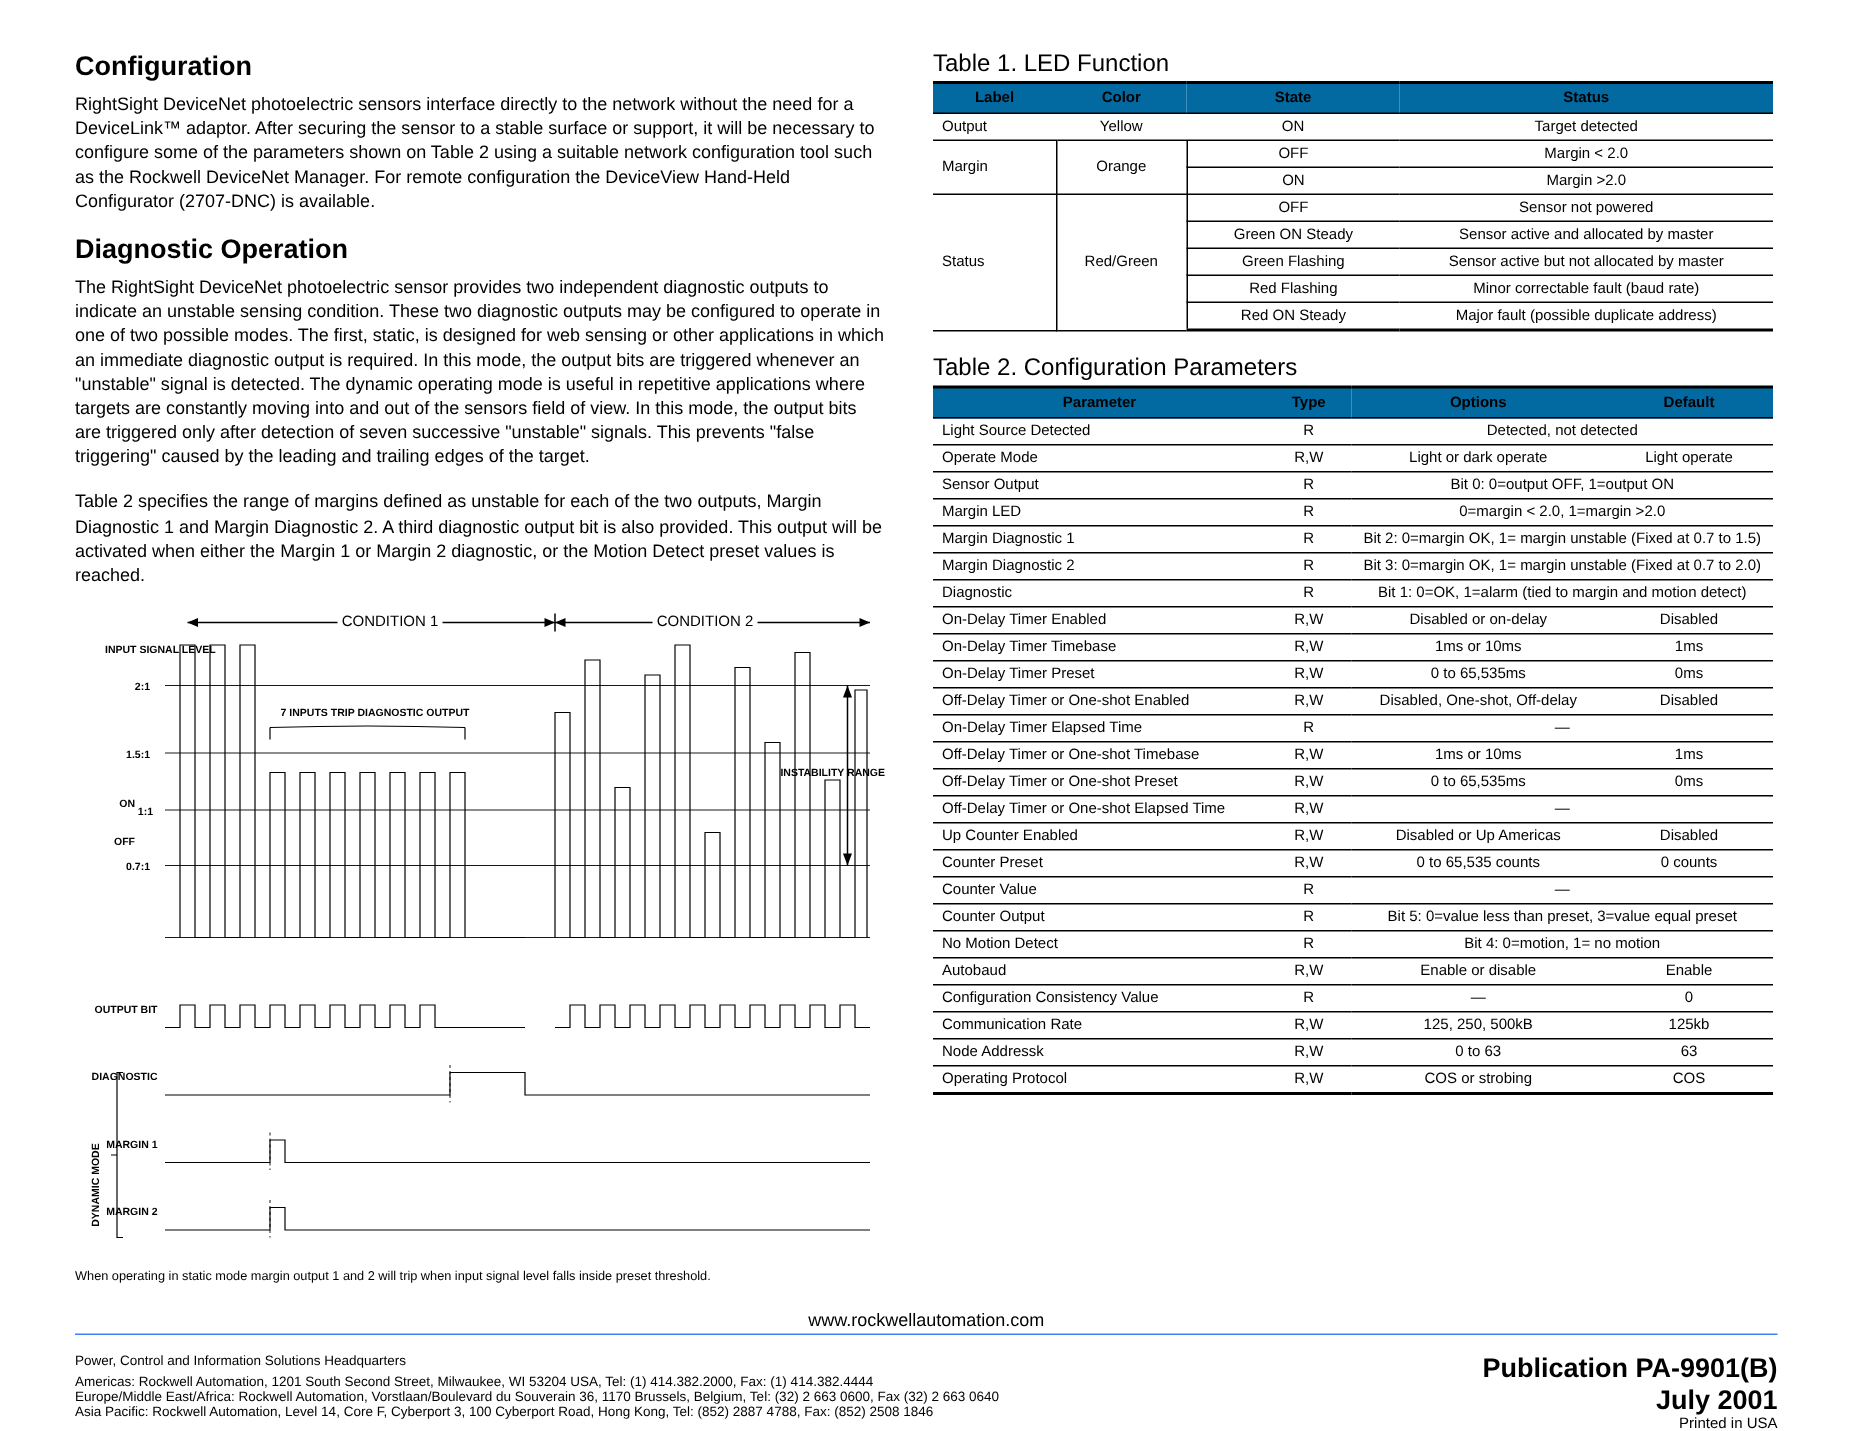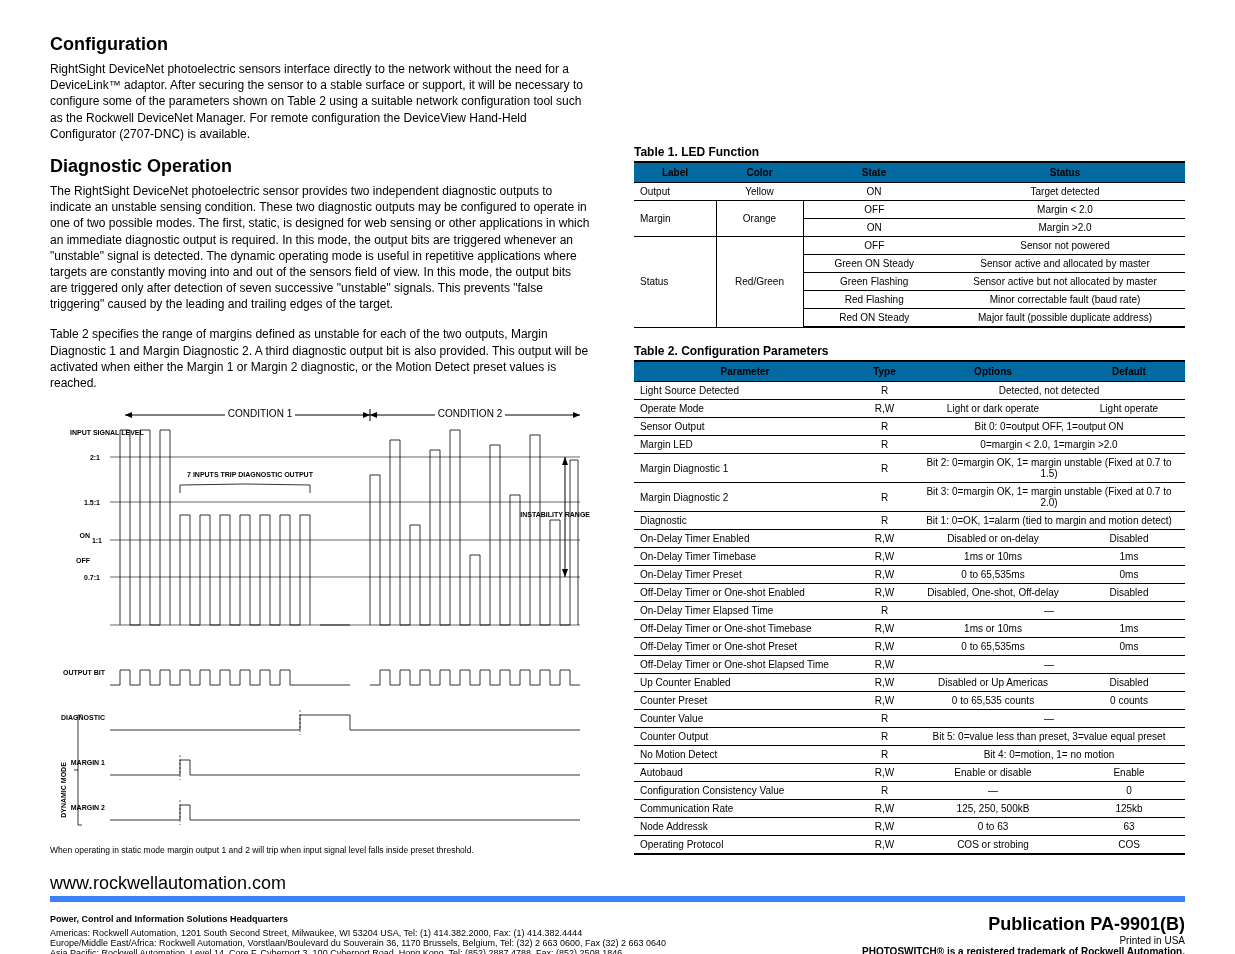--- a/index.html
+++ b/index.html
@@ -6,38 +6,37 @@
     font-family: Arial, Helvetica, sans-serif;
     font-size: 11px;
     margin: 0;
     padding: 30px 50px;
     background: #fff;
     color: #000;
     width: 1135px;
   }
   .columns {
     display: flex;
-    gap: 44px;
-    align-items: flex-end;
+    gap: 32px;
   }
   .left-col { width: 540px; }
   .right-col { width: 560px; }
   h2.section {
     font-size: 18px;
     font-weight: bold;
     margin: 4px 0 6px 0;
   }
   p.body-text {
     font-size: 12px;
     line-height: 1.35;
     margin: 6px 0 14px 0;
   }
   .table-caption {
-    font-size: 12px;
-    font-weight: bold;
+    font-size: 16px;
+    font-weight: normal;
     margin: 4px 0 2px 0;
   }
   table.data {
     border-collapse: collapse;
     width: 100%;
     font-size: 10px;
   }
   table.data th {
     border-top: 2px solid #000;
     border-bottom: 1px solid #000;
@@ -61,35 +60,36 @@
     width: 540px;
     height: 430px;
     margin-top: 6px;
   }
   .diagram-box svg { display:block; }
   .diagram-note {
     font-size: 8.5px;
     margin-top: 10px;
   }
   .url-heading {
-    font-size: 18px;
+    font-size: 12px;
     font-weight: normal;
     margin: 18px 0 2px 0;
-    border-bottom: 6px solid #3b82f6;
+    border-bottom: 1px solid #3b82f6;
     padding-bottom: 2px;
+    text-align: center;
   }
   .footer-row {
     display: flex;
     justify-content: space-between;
     margin-top: 12px;
   }
   .hq {
     font-size: 9px;
   }
-  .hq .title { font-weight: bold; margin-bottom: 4px; }
+  .hq .title { font-weight: normal; margin-bottom: 4px; }
   .pub {
     text-align: right;
     font-size: 10px;
   }
   .pub .big { font-size: 18px; font-weight: bold; }
 </style>
 </head>
 <body>
 
 <div class="columns">
@@ -395,16 +395,17 @@
 
 <div class="footer-row">
   <div class="hq">
     <div class="title">Power, Control and Information Solutions Headquarters</div>
     <div>Americas: Rockwell Automation, 1201 South Second Street, Milwaukee, WI 53204 USA, Tel: (1) 414.382.2000, Fax: (1) 414.382.4444</div>
     <div>Europe/Middle East/Africa: Rockwell Automation, Vorstlaan/Boulevard du Souverain 36, 1170 Brussels, Belgium, Tel: (32) 2 663 0600, Fax (32) 2 663 0640</div>
     <div>Asia Pacific: Rockwell Automation, Level 14, Core F, Cyberport 3, 100 Cyberport Road, Hong Kong, Tel: (852) 2887 4788, Fax: (852) 2508 1846</div>
   </div>
   <div class="pub">
     <div class="big">Publication PA-9901(B)</div>
+    <div class="big">July 2001</div>
     <div>Printed in USA</div>
     <div><b>PHOTOSWITCH® is a registered trademark of Rockwell Automation.</b></div>
   </div>
 </div>
 
 </body></html>

